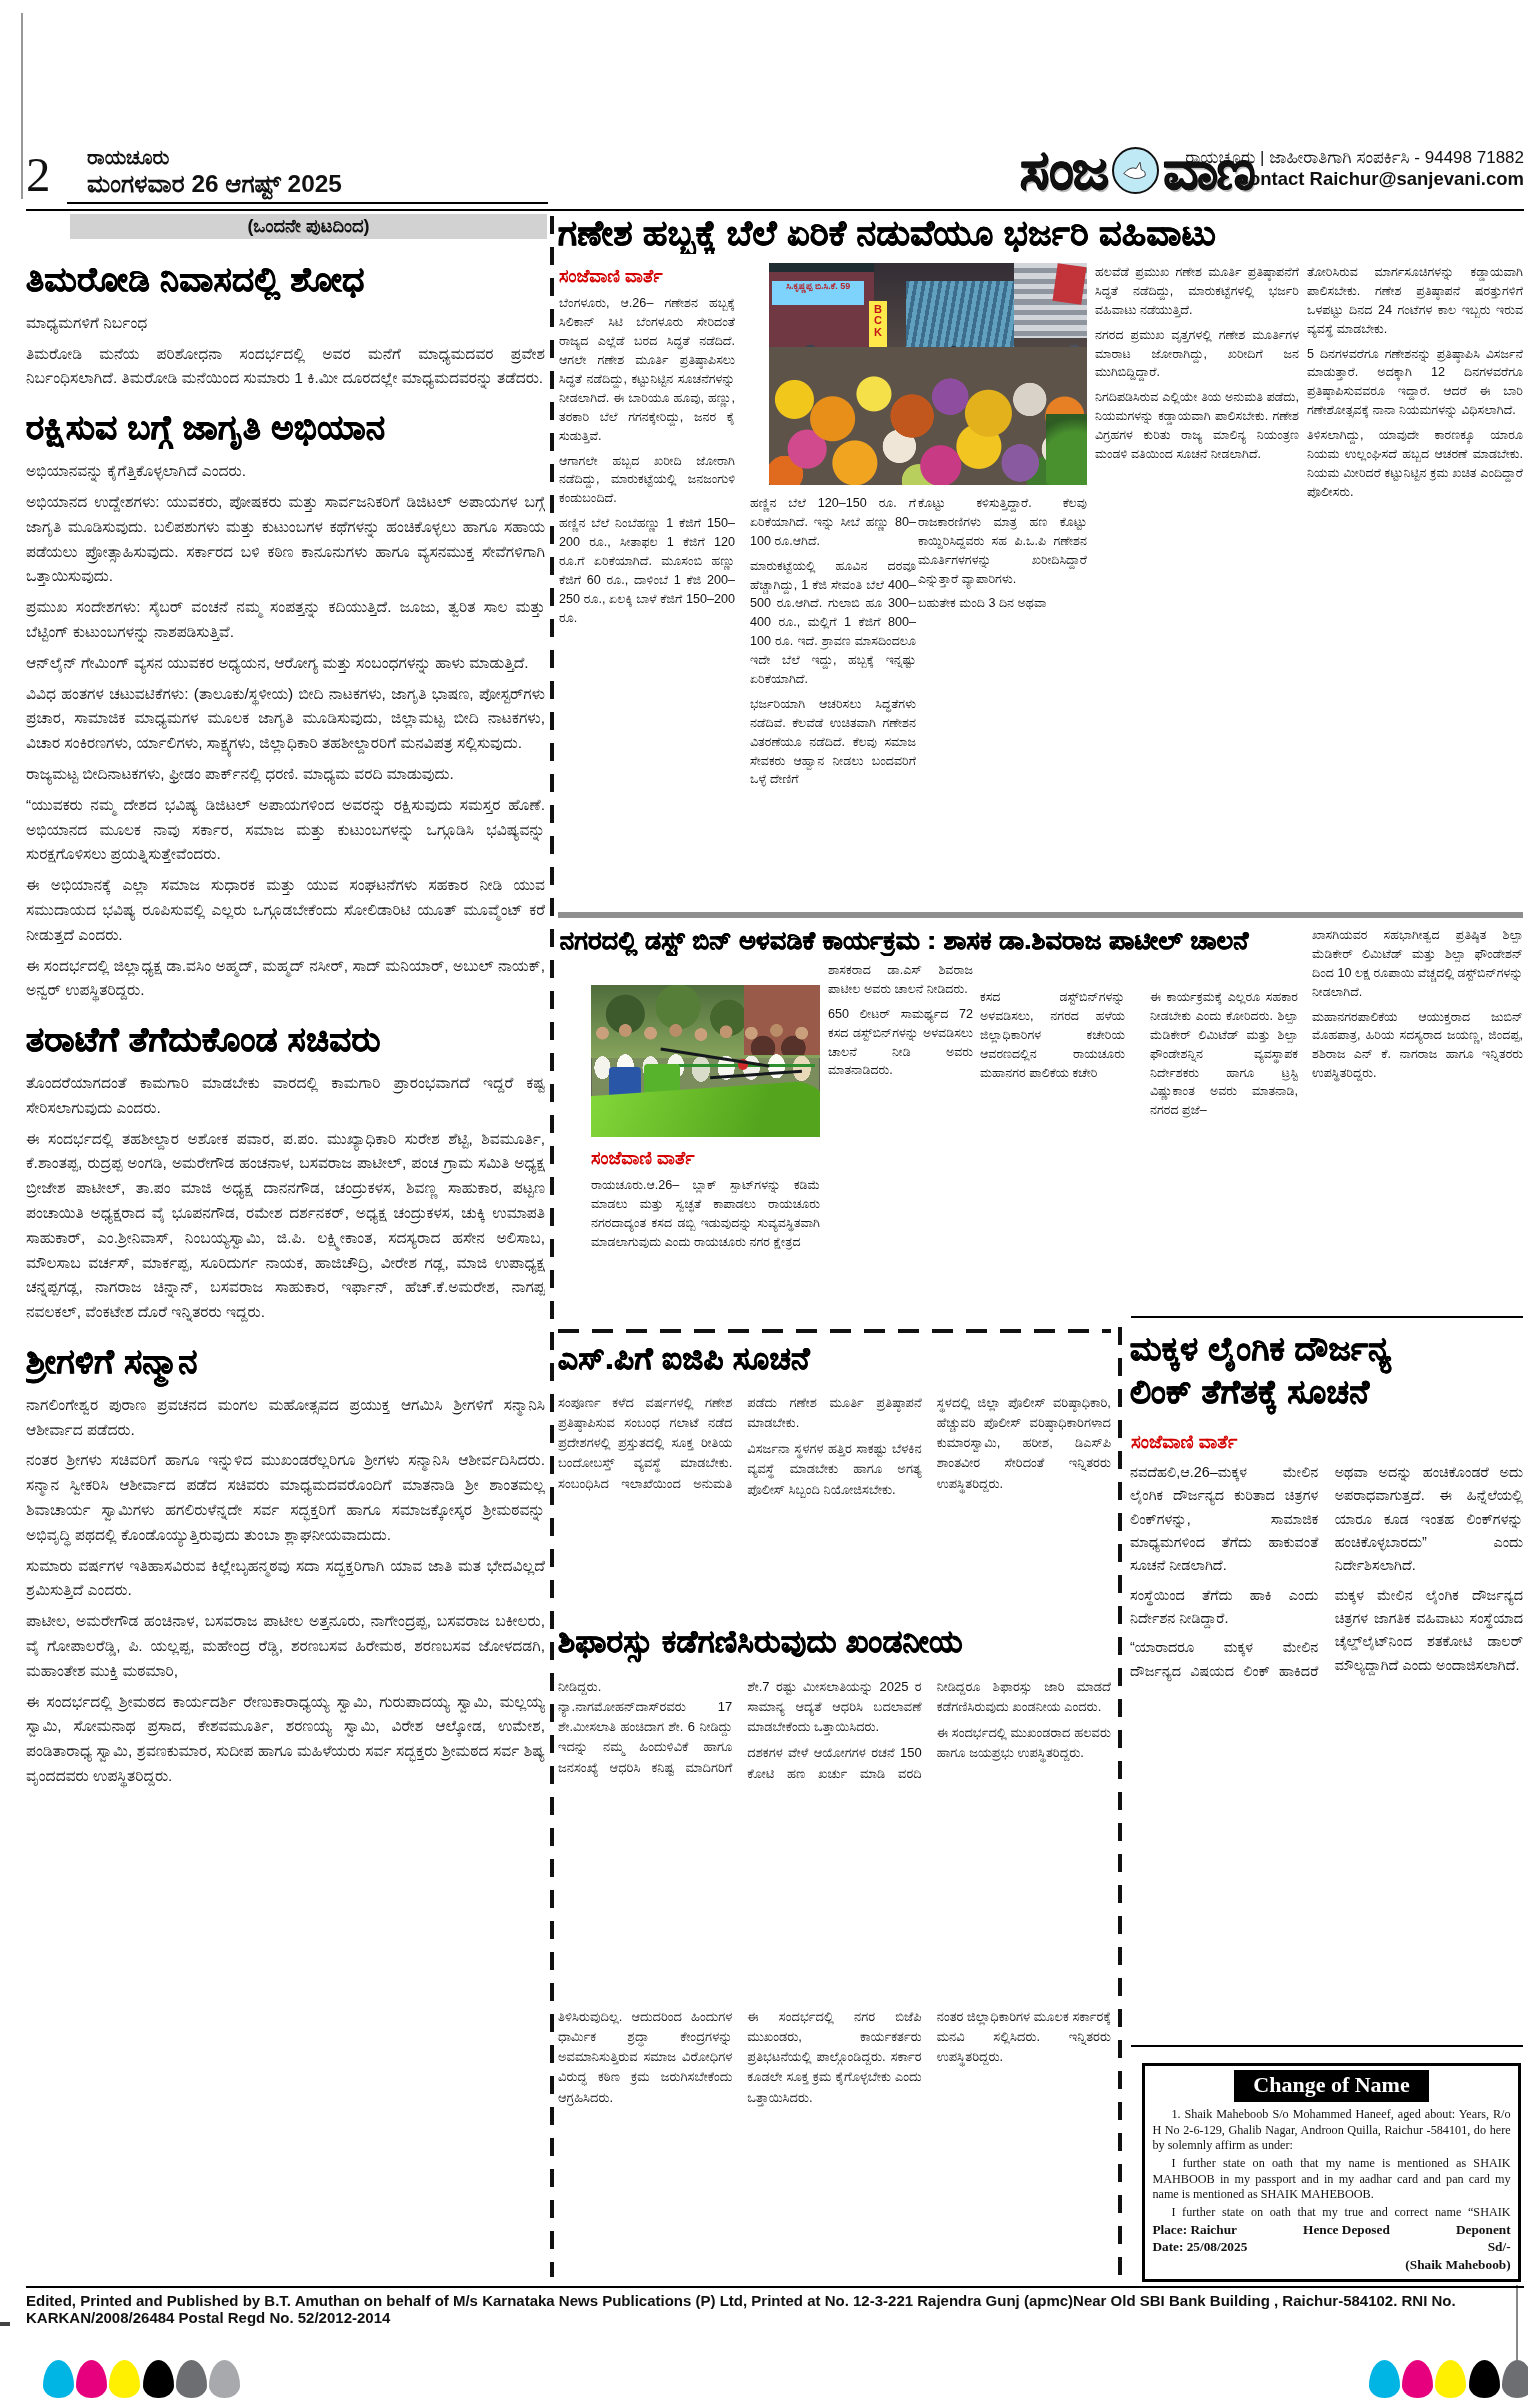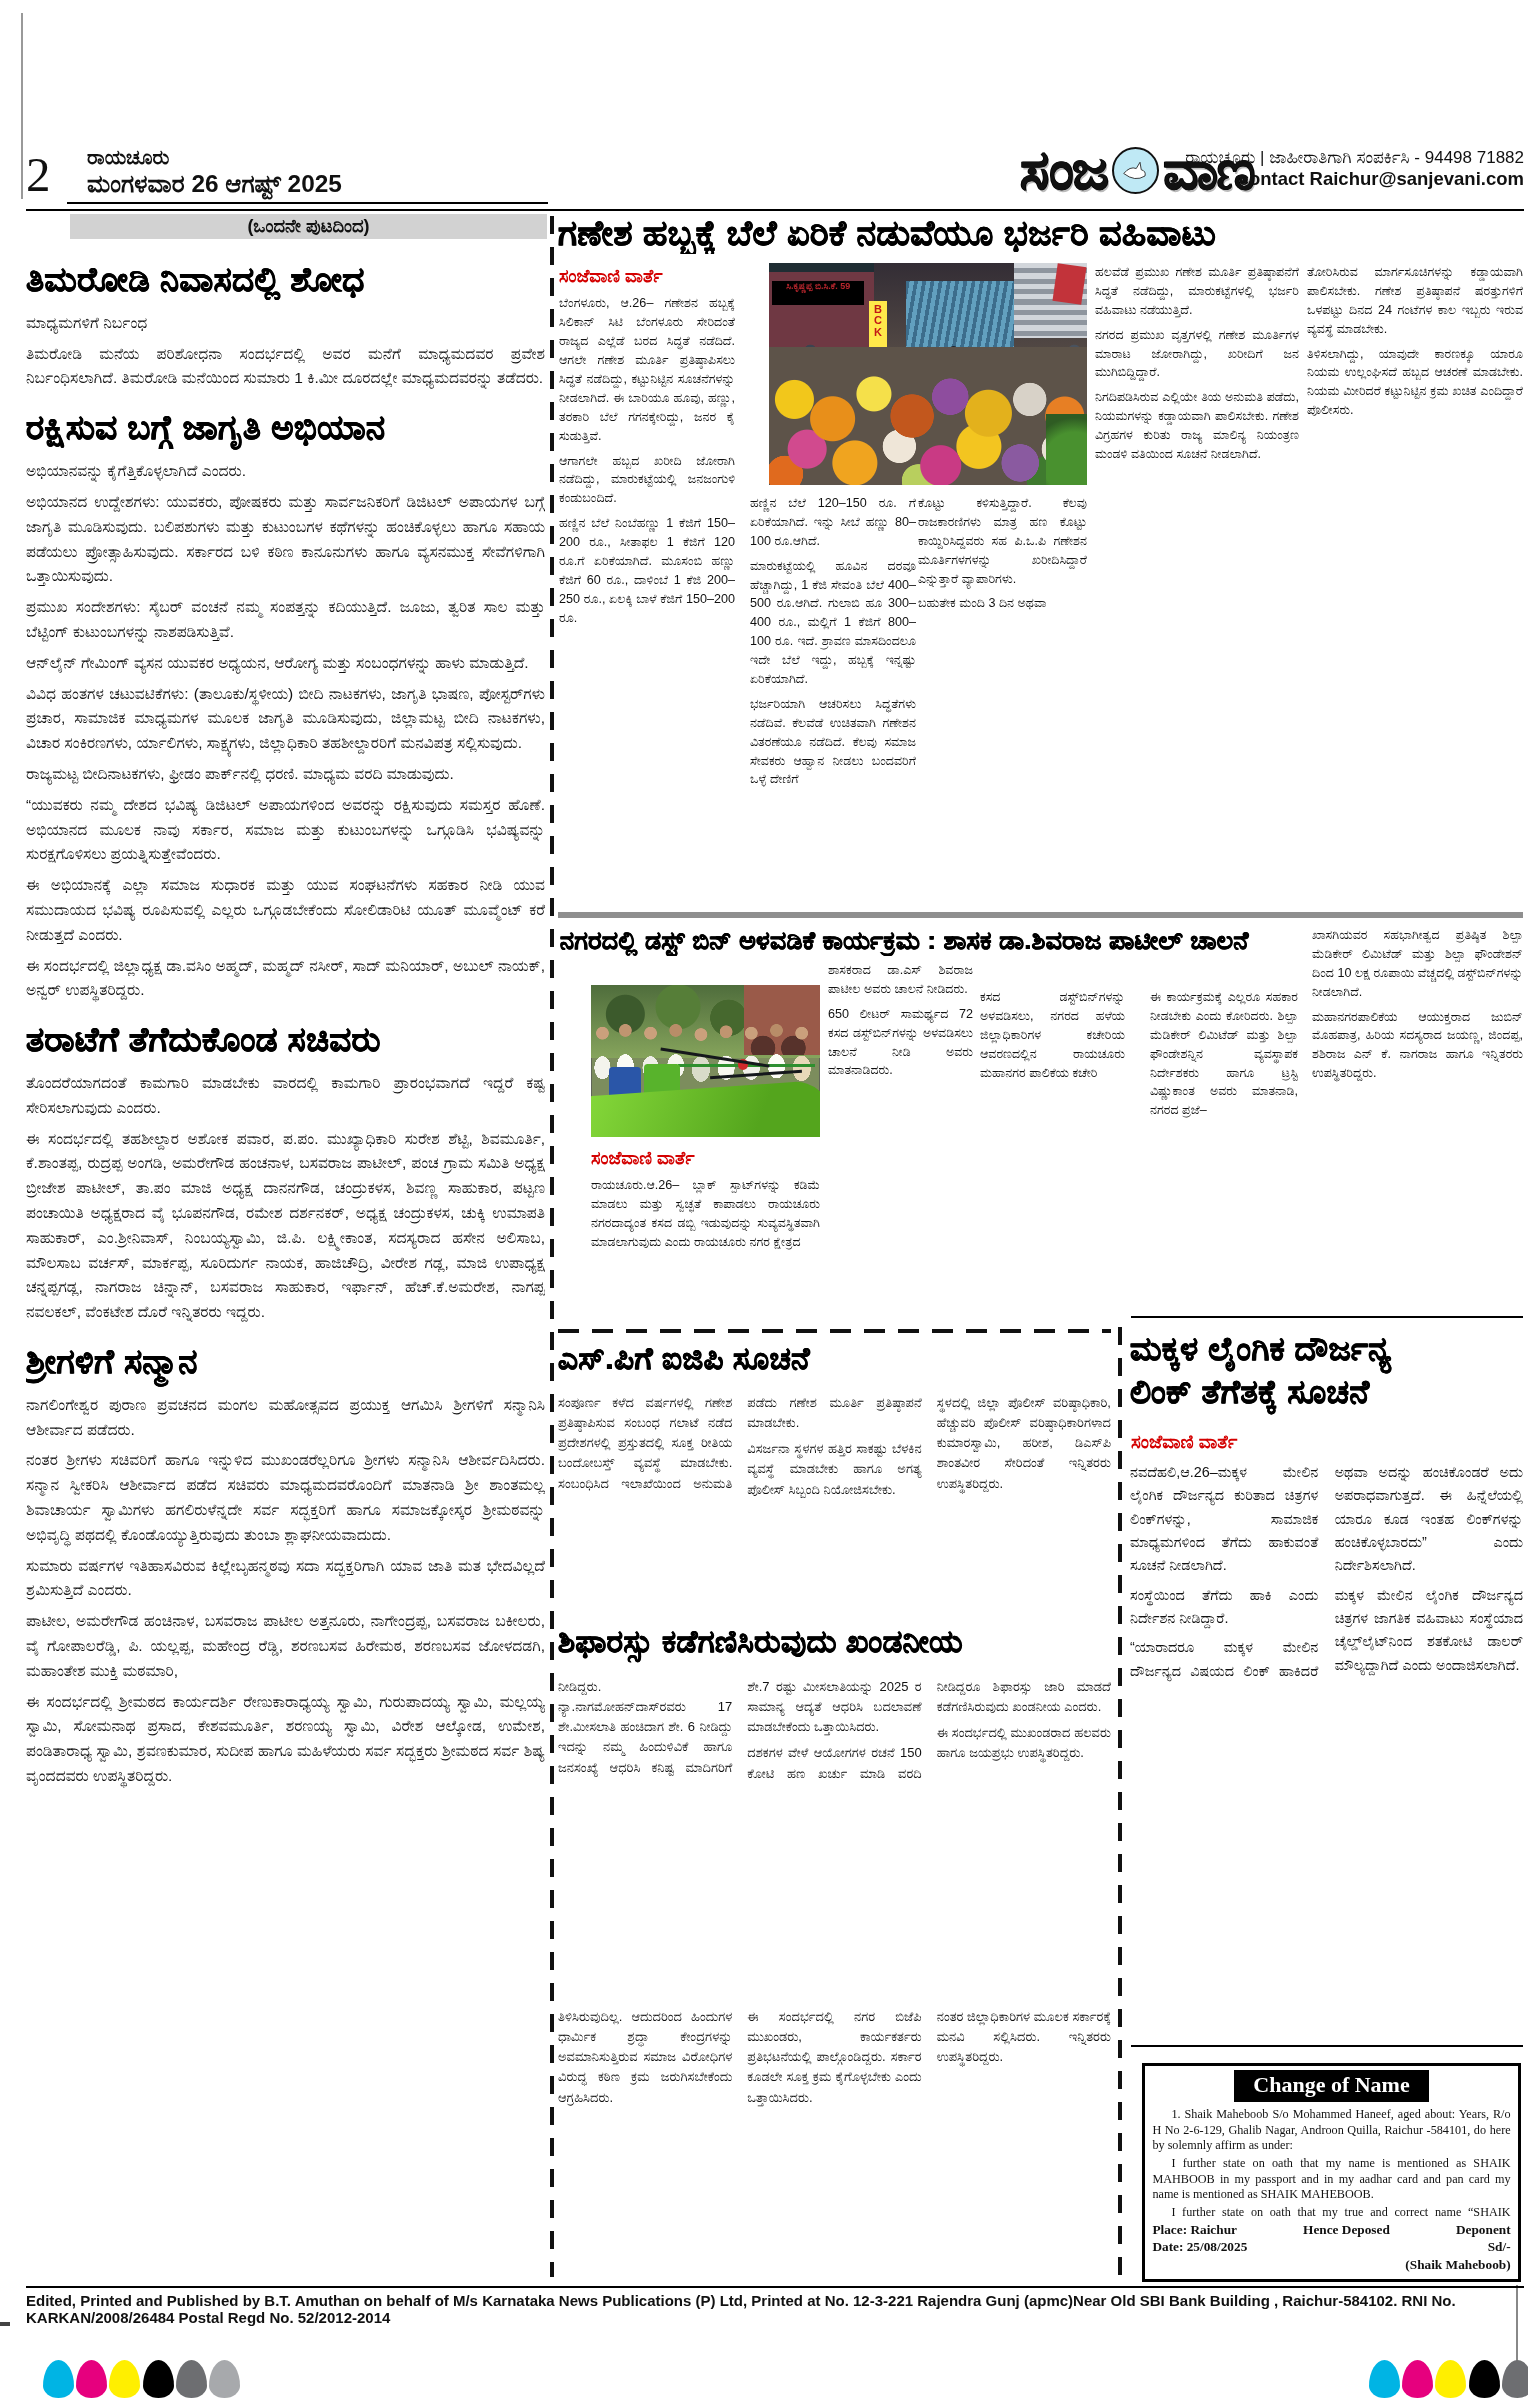--- a/index.html
+++ b/index.html
@@ -36,21 +36,21 @@
   .col-txt{font-size:12.6px;line-height:1.5;overflow:hidden;}
   .sec-txt{font-size:13px;line-height:1.55;overflow:hidden;column-gap:15px;}
   .sec-txt{column-count:3;}
   #pocso-cols{column-count:2;font-size:14.4px;line-height:1.62;}
   .grey-div{background:#8f8f8f;}
   
   .photo{overflow:hidden;box-shadow:0 0 0 0.7px #555 inset;}
   #photo-flowers{background:#55503f;}
   .pf-top{position:absolute;left:0;top:0;width:100%;height:52%;background:linear-gradient(#332d35,#5c5149);}
   .pf-shop{position:absolute;left:0;top:0;width:33%;height:56%;background:#6f3843;border-top:9px solid #1f2d33;}
-  .pf-sign{position:absolute;left:1%;top:8%;width:29%;height:11%;background:#000000;color:#b5252c;
+  .pf-sign{position:absolute;left:1%;top:8%;width:29%;height:11%;background:#7dd3fc;color:#b5252c;
            font-size:9px;font-weight:bold;text-align:center;line-height:1.2;overflow:hidden;}
   .pf-bck{position:absolute;left:31.5%;top:17%;width:5.5%;height:32%;background:#ffe84a;color:#c21717;
           font-size:11px;font-weight:900;text-align:center;line-height:1.05;padding-top:3px;box-sizing:border-box;}
   .pf-fence{position:absolute;left:43%;top:8%;width:34%;height:38%;
             background:repeating-linear-gradient(100deg,#3c6d8c 0 3.7px,#62a0bf 3.7px 8.1px);}
   .pf-stairs{position:absolute;right:0;top:0;width:23%;height:34%;
              background:repeating-linear-gradient(to bottom,#d2d6db 0 5.2px,#8e959e 5.2px 10.4px);}
   .pf-red{position:absolute;right:1%;top:1%;width:9%;height:17%;background:#c2333a;transform:rotate(8deg);}
   .pf-crowd{position:absolute;left:0;top:26%;width:100%;height:34%;background-image:
      radial-gradient(circle at 6% 55%,#20242c 0 6.7px,transparent 7.4px),
@@ -240,20 +240,21 @@
       <p>ಕೊಟ್ಟು ಕಳಿಸುತ್ತಿದ್ದಾರೆ. ಕೆಲವು ರಾಜಕಾರಣಿಗಳು ಮಾತ್ರ ಹಣ ಕೊಟ್ಟು ಕಾಯ್ದಿರಿಸಿದ್ದವರು ಸಹ ಪಿ.ಒ.ಪಿ ಗಣೇಶನ ಮೂರ್ತಿಗಳಗಳನ್ನು ಖರೀದಿಸಿದ್ದಾರೆ ಎನ್ನುತ್ತಾರೆ ವ್ಯಾಪಾರಿಗಳು.</p>
       <p>ಬಹುತೇಕ ಮಂದಿ 3 ದಿನ ಅಥವಾ</p>
     </div>
   <div class="abs col-txt txt" style="left:1095px;top:263px;width:204px;height:648px;">
       <p>ಹಲವೆಡೆ ಪ್ರಮುಖ ಗಣೇಶ ಮೂರ್ತಿ ಪ್ರತಿಷ್ಠಾಪನೆಗೆ ಸಿದ್ಧತೆ ನಡೆದಿದ್ದು, ಮಾರುಕಟ್ಟೆಗಳಲ್ಲಿ ಭರ್ಜರಿ ವಹಿವಾಟು ನಡೆಯುತ್ತಿದೆ.</p>
       <p>ನಗರದ ಪ್ರಮುಖ ವೃತ್ತಗಳಲ್ಲಿ ಗಣೇಶ ಮೂರ್ತಿಗಳ ಮಾರಾಟ ಜೋರಾಗಿದ್ದು, ಖರೀದಿಗೆ ಜನ ಮುಗಿಬಿದ್ದಿದ್ದಾರೆ.</p>
       <p>ನಿಗದಿಪಡಿಸಿರುವ ಎಲ್ಲಿಯೇ ತಿಯ ಅನುಮತಿ ಪಡೆದು, ನಿಯಮಗಳನ್ನು ಕಡ್ಡಾಯವಾಗಿ ಪಾಲಿಸಬೇಕು. ಗಣೇಶ ವಿಗ್ರಹಗಳ ಕುರಿತು ರಾಜ್ಯ ಮಾಲಿನ್ಯ ನಿಯಂತ್ರಣ ಮಂಡಳಿ ವತಿಯಿಂದ ಸೂಚನೆ ನೀಡಲಾಗಿದೆ.</p>
     </div>
   <div class="abs col-txt txt" style="left:1307px;top:263px;width:216px;height:648px;">
       <p>ತೋರಿಸಿರುವ ಮಾರ್ಗಸೂಚಿಗಳನ್ನು ಕಡ್ಡಾಯವಾಗಿ ಪಾಲಿಸಬೇಕು. ಗಣೇಶ ಪ್ರತಿಷ್ಠಾಪನೆ ಷರತ್ತುಗಳಿಗೆ ಒಳಪಟ್ಟು ದಿನದ 24 ಗಂಟೆಗಳ ಕಾಲ ಇಬ್ಬರು ಇರುವ ವ್ಯವಸ್ಥೆ ಮಾಡಬೇಕು.</p>
+      <p>5 ದಿನಗಳವರೆಗೂ ಗಣೇಶನನ್ನು ಪ್ರತಿಷ್ಠಾಪಿಸಿ ವಿಸರ್ಜನೆ ಮಾಡುತ್ತಾರೆ. ಅದಕ್ಕಾಗಿ 12 ದಿನಗಳವರೆಗೂ ಪ್ರತಿಷ್ಠಾಪಿಸುವವರೂ ಇದ್ದಾರೆ. ಆದರೆ ಈ ಬಾರಿ ಗಣೇಶೋತ್ಸವಕ್ಕೆ ನಾನಾ ನಿಯಮಗಳನ್ನು ವಿಧಿಸಲಾಗಿದೆ.</p>
       <p>ತಿಳಿಸಲಾಗಿದ್ದು, ಯಾವುದೇ ಕಾರಣಕ್ಕೂ ಯಾರೂ ನಿಯಮ ಉಲ್ಲಂಘಿಸದೆ ಹಬ್ಬದ ಆಚರಣೆ ಮಾಡಬೇಕು. ನಿಯಮ ಮೀರಿದರೆ ಕಟ್ಟುನಿಟ್ಟಿನ ಕ್ರಮ ಖಚಿತ ಎಂದಿದ್ದಾರೆ ಪೊಲೀಸರು.</p>
     </div>
 
   <div class="abs grey-div" style="left:558px;top:912px;width:965px;height:6px;"></div>
   <div class="abs kn-head nowrap" style="left:560px;top:926px;width:728px;font-size:25px;">ನಗರದಲ್ಲಿ ಡಸ್ಟ್ ಬಿನ್ ಅಳವಡಿಕೆ ಕಾರ್ಯಕ್ರಮ : ಶಾಸಕ ಡಾ.ಶಿವರಾಜ ಪಾಟೀಲ್ ಚಾಲನೆ</div>
 
   <div class="abs photo" id="photo-bins" style="left:591px;top:985px;width:229px;height:152px;">
     <div class="pb-trees"></div>
     <div class="pb-building"></div>
     <div class="pb-people"></div>

